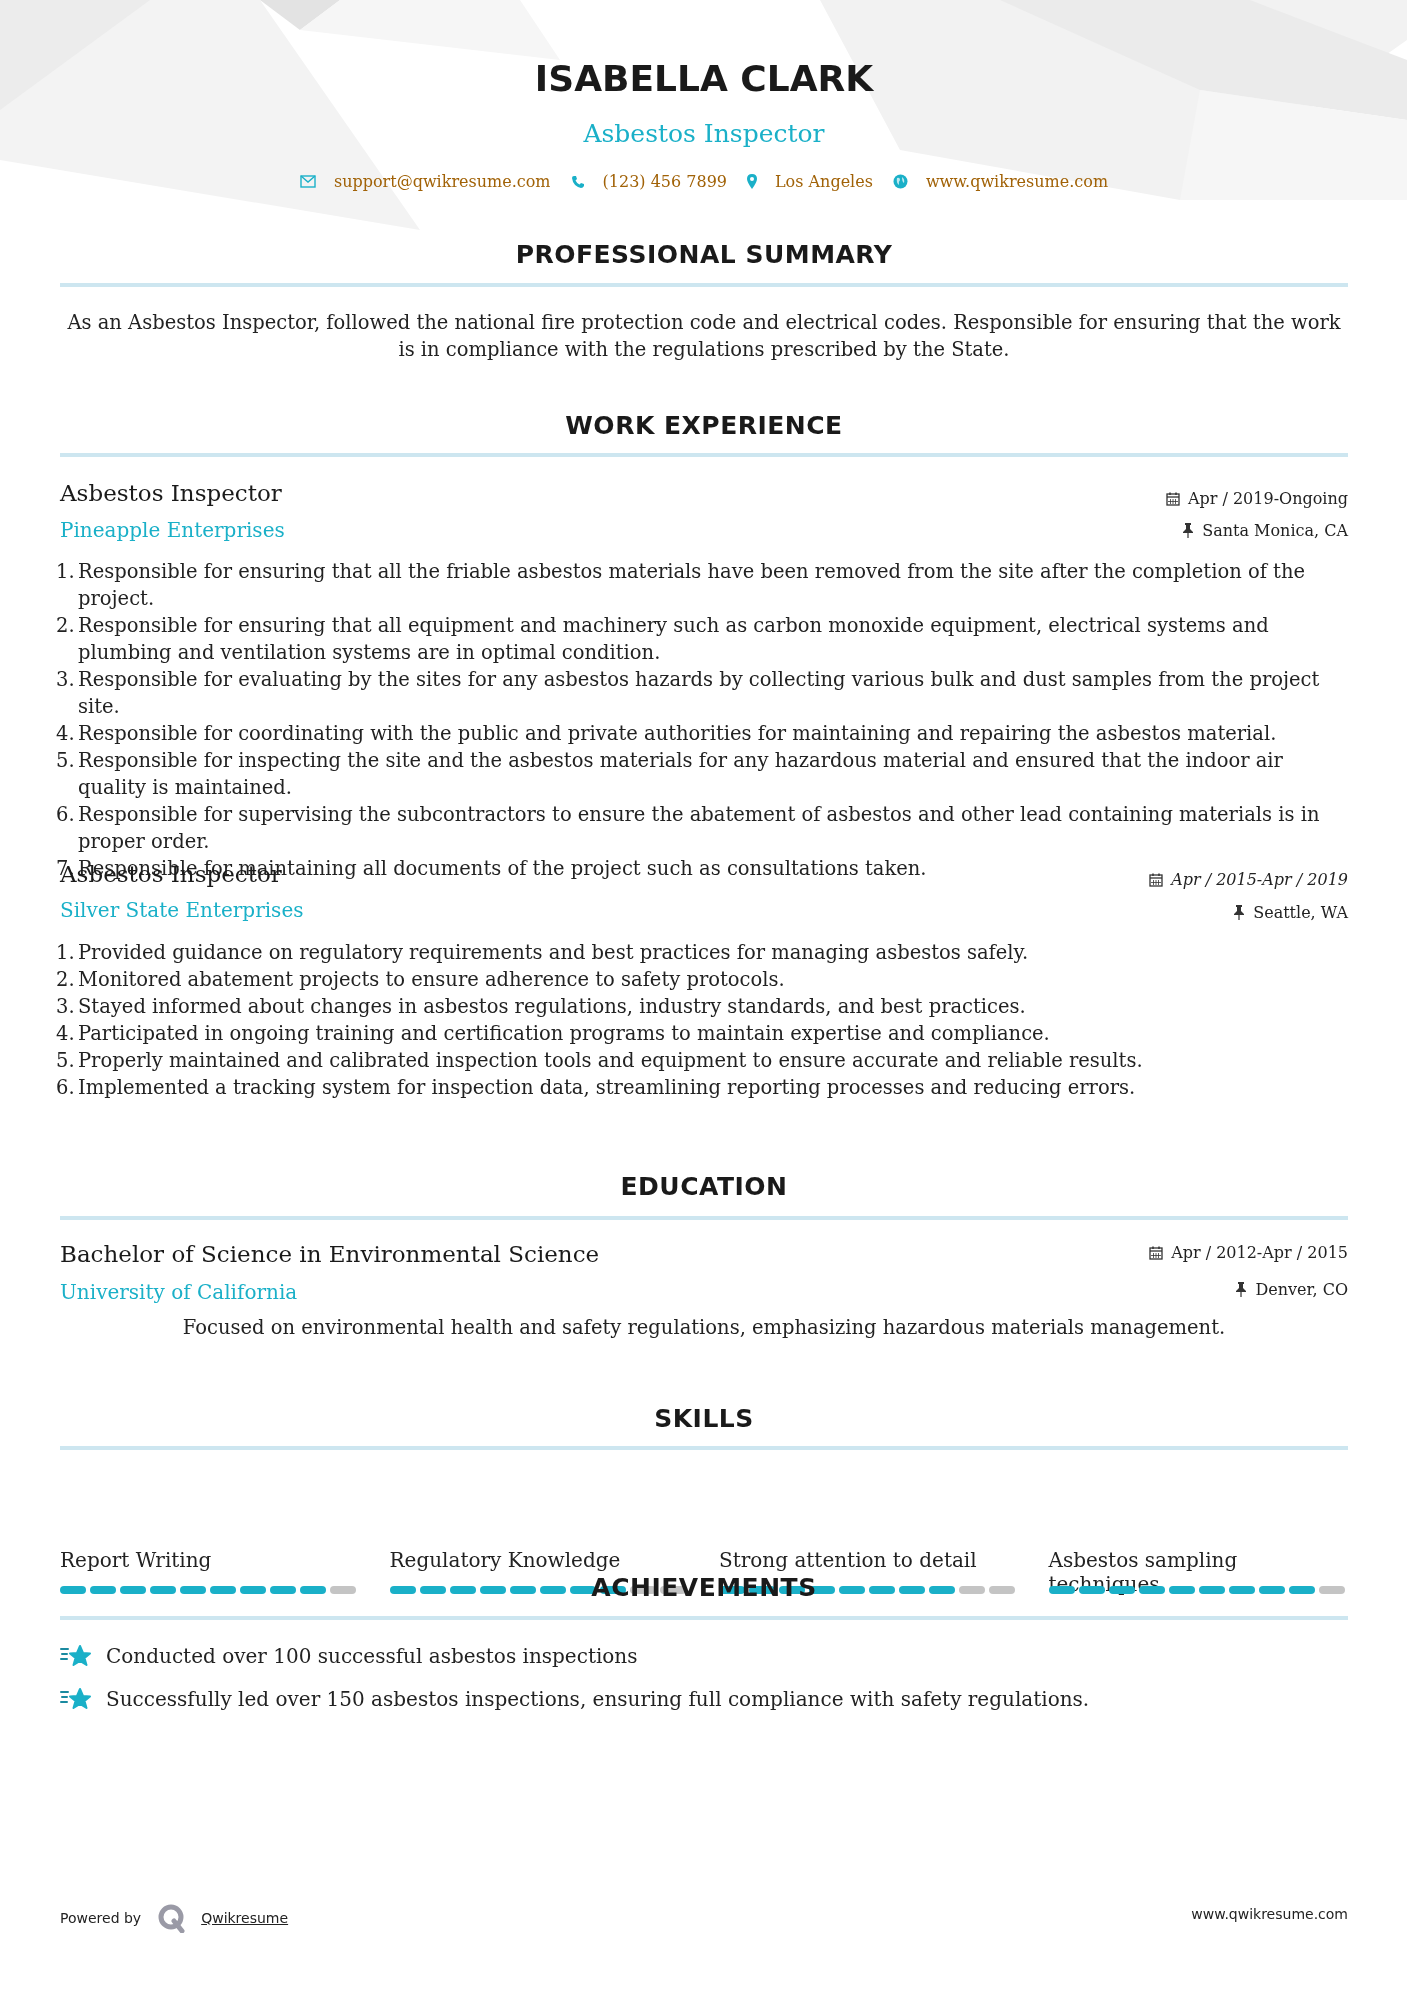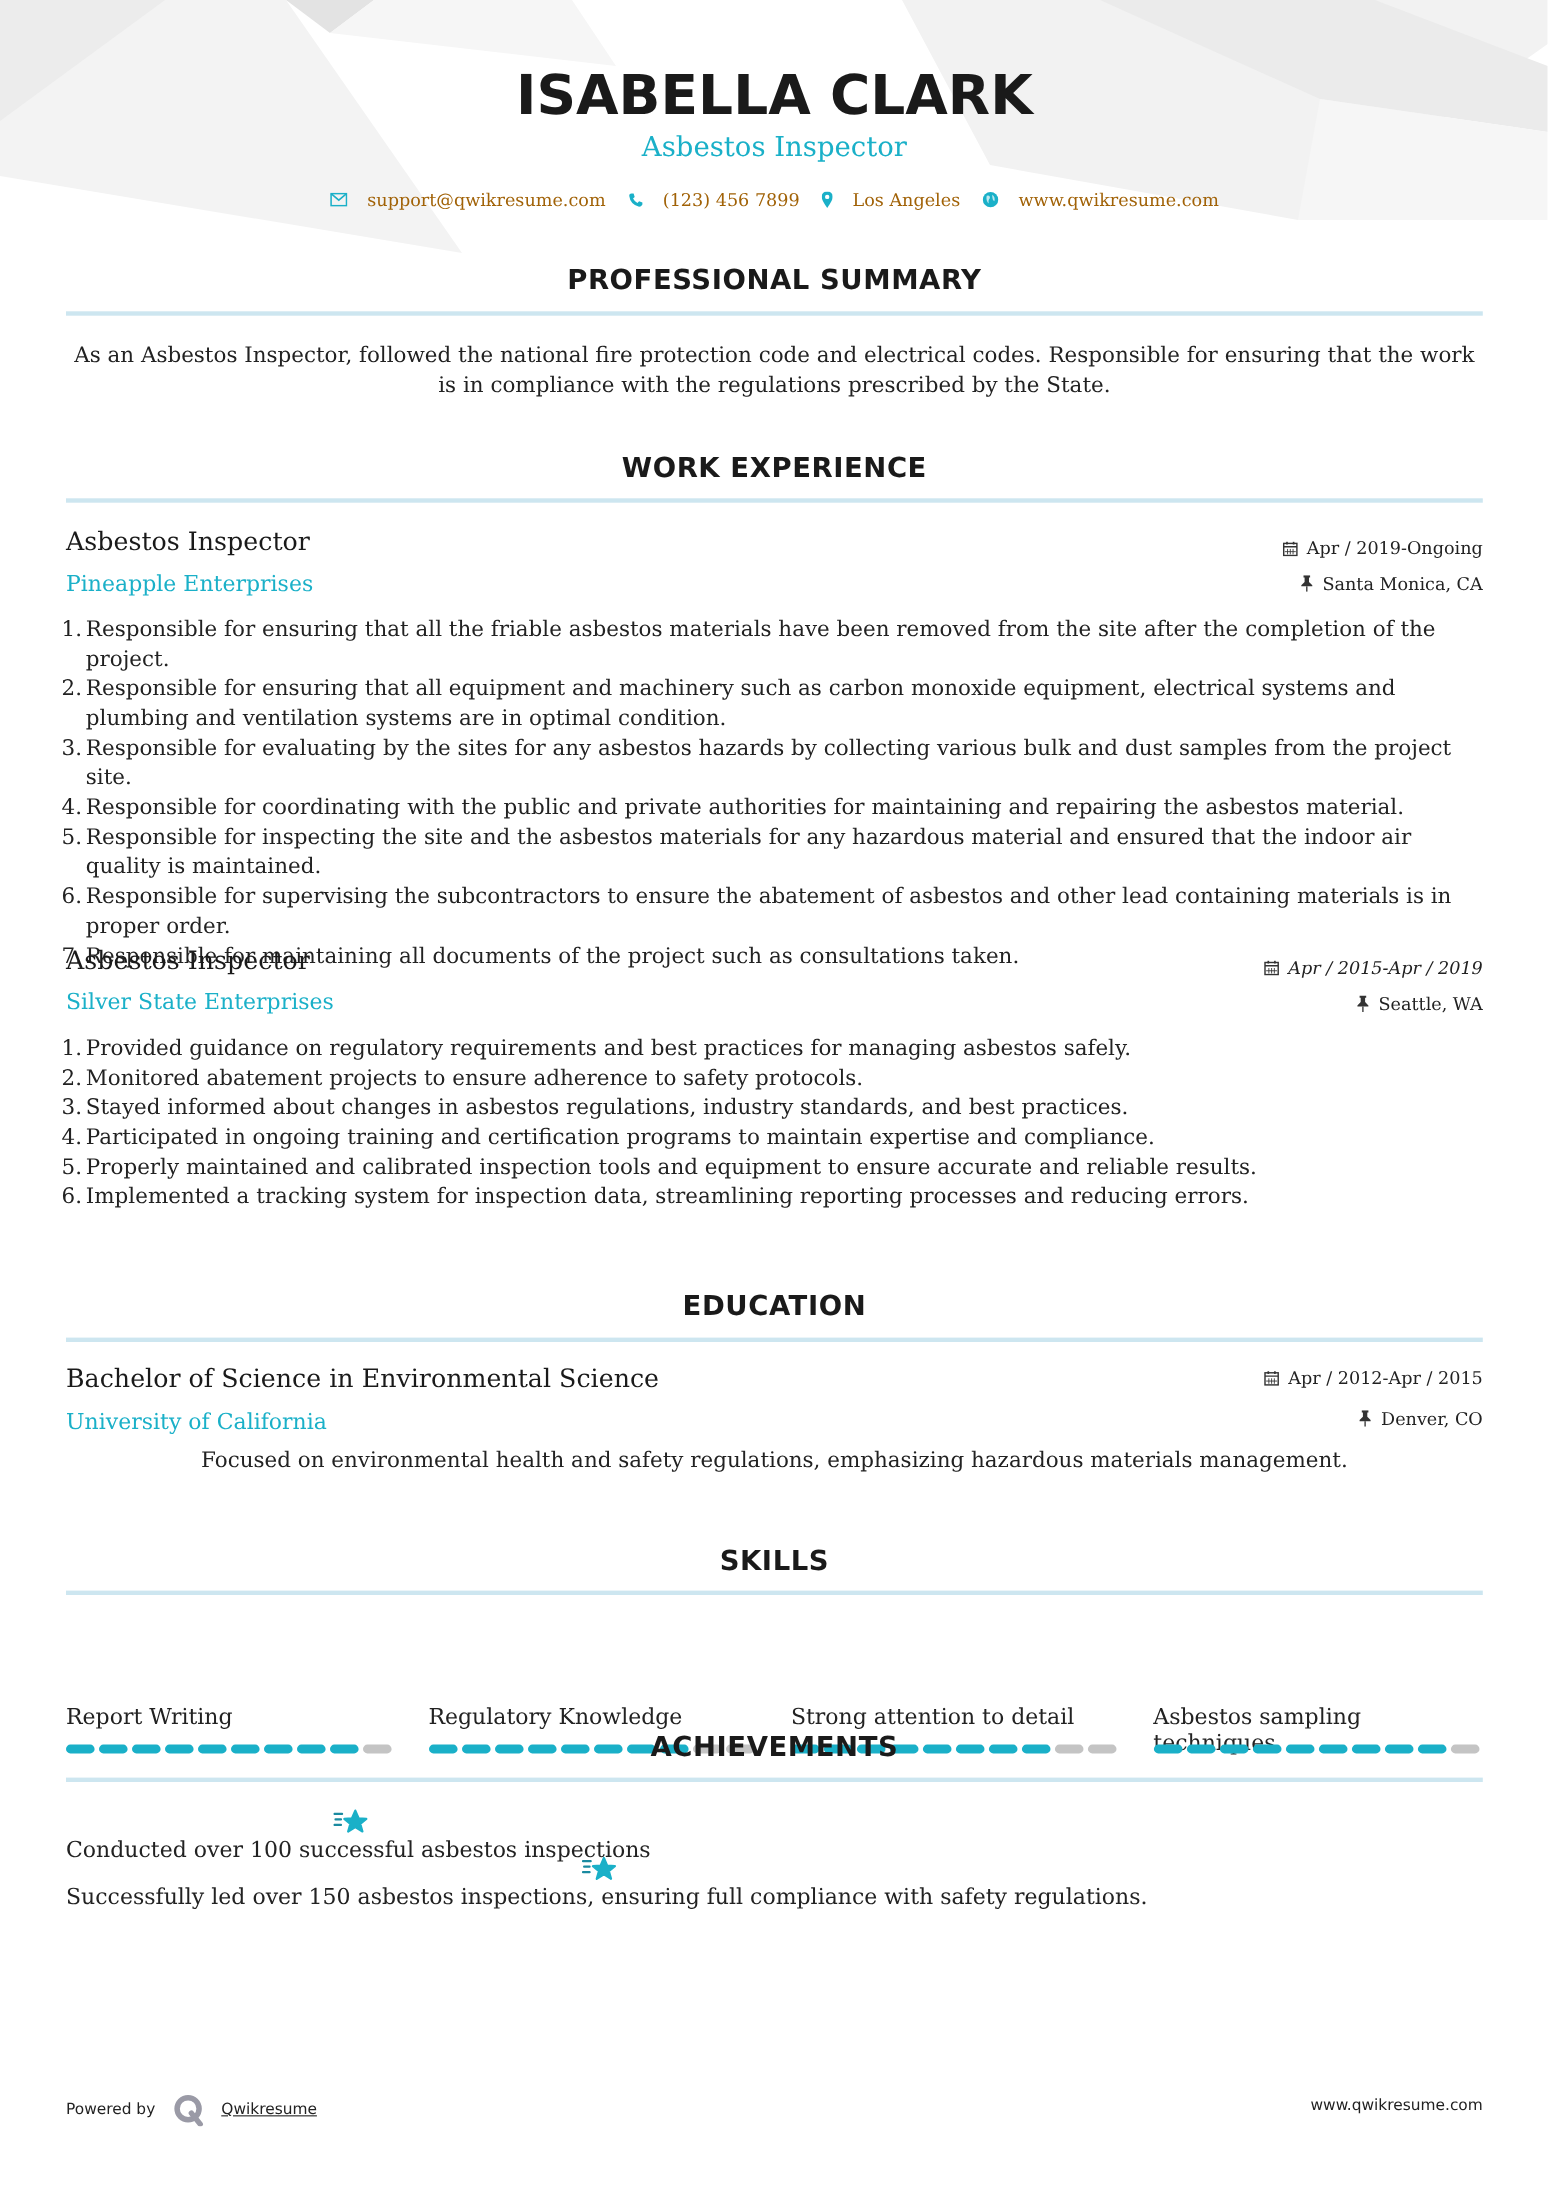--- a/index.html
+++ b/index.html
@@ -1,21 +1,21 @@
 <!DOCTYPE html>
 <html><head>
 <meta charset="utf-8">
 <style>
   * { box-sizing: border-box; margin: 0; padding: 0; }
   html, body { width: 1407px; height: 1990px; background: #ffffff; }
   body { position: relative; font-family: "DejaVu Serif", serif; color: #222; overflow: hidden; }
   .bg { position: absolute; left: 0; top: 0; width: 1407px; height: 230px; z-index: 0; }
   .page { position: absolute; left: 60px; top: 0; width: 1288px; z-index: 1; }
   .name { position: absolute; top: 58px; left: 0; width: 1288px; text-align: center;
-    font-family: "DejaVu Sans", sans-serif; font-weight: bold; font-size: 50px; letter-spacing: 0px; color: #1a1a1a; }
+    font-family: "DejaVu Sans", sans-serif; font-weight: bold; font-size: 36px; letter-spacing: 0px; color: #1a1a1a; }
   .jobtitle { position: absolute; top: 119px; left: 0; width: 1288px; text-align: center;
     font-size: 25px; color: #1ab0c8; font-family: "DejaVu Serif", serif; }
   .contact { position: absolute; top: 172px; left: 0; width: 1288px; display: flex; justify-content: center; align-items: center; gap: 0; font-size: 16px; color: #a16207; }
   .contact .ci { display: flex; align-items: center; margin: 0 10px; }
   .contact .ci svg { margin-right: 18px; }
   .sec-title { position: absolute; left: 0; width: 1288px; text-align: center;
     font-family: "DejaVu Sans", sans-serif; font-weight: bold; font-size: 25px; color: #1a1a1a; letter-spacing: 0.5px; }
   .sec-line { position: absolute; left: 0; width: 1288px; height: 4px; background: #cde6f0; }
   .para { position: absolute; left: 0; width: 1288px; font-size: 19.5px; line-height: 27px; color: #222; text-align: center; }
   .job-title { position: absolute; left: 0; font-size: 23px; color: #1a1a1a; }
@@ -24,21 +24,21 @@
   .meta svg { margin-right: 8px; }
   ol.bul { position: absolute; left: 0; width: 1288px; list-style: none; font-size: 19.5px; line-height: 27px; color: #222; }
   ol.bul li { position: relative; padding-left: 18px; }
   ol.bul li .n { position: absolute; left: -4px; top: 0; }
   .skills { position: absolute; top: 1548px; left: 0; width: 1288px; display: flex; gap: 30px; }
   .skill { width: 300px; }
   .skill .lbl { font-size: 20px; color: #222; height: 32px; }
   .bars { display: flex; gap: 4px; margin-top: 6px; }
   .bars span { display: block; width: 26px; height: 8px; border-radius: 4px; background: #c4c4c4; }
   .bars span.on { background: #1ab0c8; }
-  .ach { position: absolute; left: 0; display: flex; align-items: center; font-size: 20px; color: #222; flex-direction: column; }
+  .ach { position: absolute; left: 0; display: flex; align-items: center; font-size: 20px; color: #222; }
   .ach svg { margin-right: 14px; }
   .footer-l { position: absolute; left: 60px; top: 1903px; display: flex; align-items: center; font-family: "DejaVu Sans", sans-serif; font-size: 14px; color: #222; }
   .footer-l .q { margin: 0 14px 0 16px; }
   .footer-l a { color: #222; text-decoration: underline; }
   .footer-r { position: absolute; right: 59px; top: 1906px; font-family: "DejaVu Sans", sans-serif; font-size: 14px; color: #222; }
 </style>
 </head>
 <body>
 
 <svg class="bg" viewBox="0 0 1407 230" preserveAspectRatio="none">

